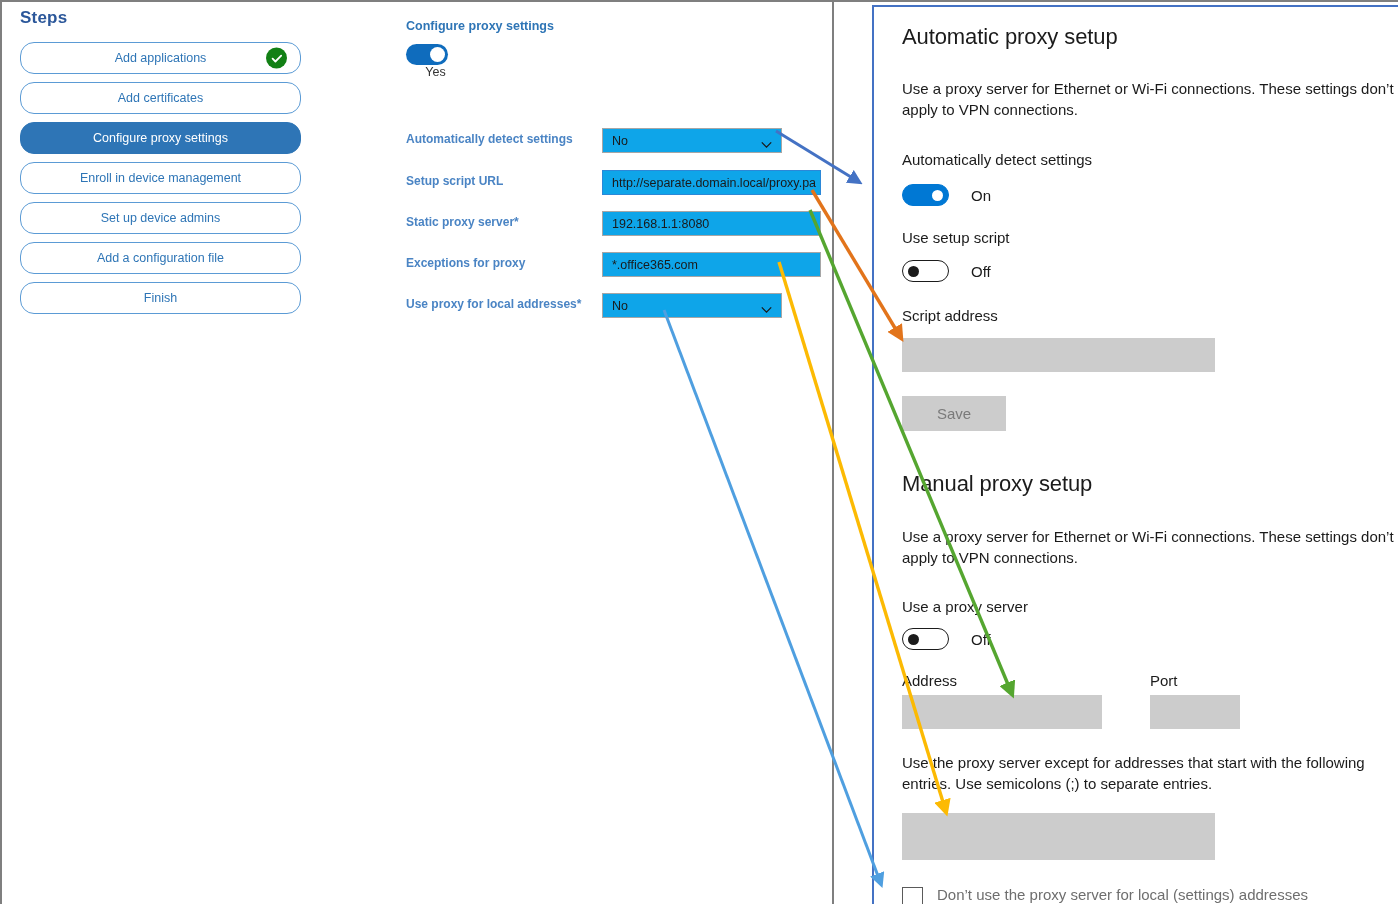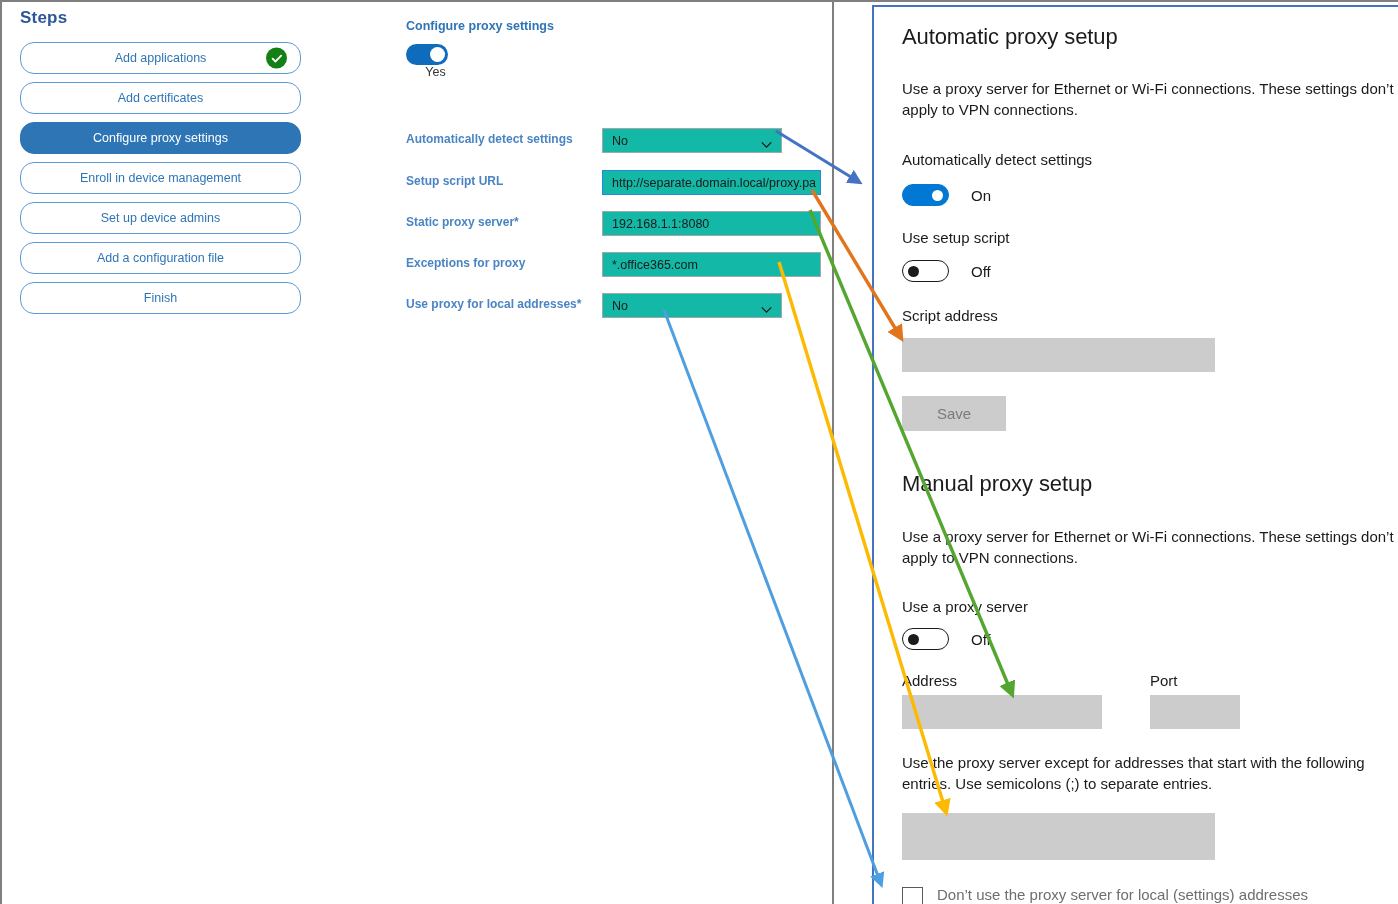--- a/index.html
+++ b/index.html
@@ -70,21 +70,21 @@
     position:absolute;left:0;top:4px;
     font-size:12px;font-weight:bold;color:#4a84c4;
     white-space:nowrap;
   }
   .flabel .req{color:#4a84c4;font-weight:bold;}
   .fctl{
     box-sizing:border-box;
     position:absolute;left:196px;top:0;
     width:180px;height:25px;
     border:1px solid #a6a6a6;
-    background:#14b8a6;
+    background:#0ea5e9;
     font-size:12.5px;color:#1a1a1a;
     display:flex;align-items:center;
     padding-left:9px;
     overflow:hidden;white-space:nowrap;
   }
   .fctl.wide{width:219px;}
   .fctl.focus{border:1px solid #2b88d8;}
   .chev{
     position:absolute;right:9px;top:50%;transform:translateY(-50%);
     width:11px;height:7px;

